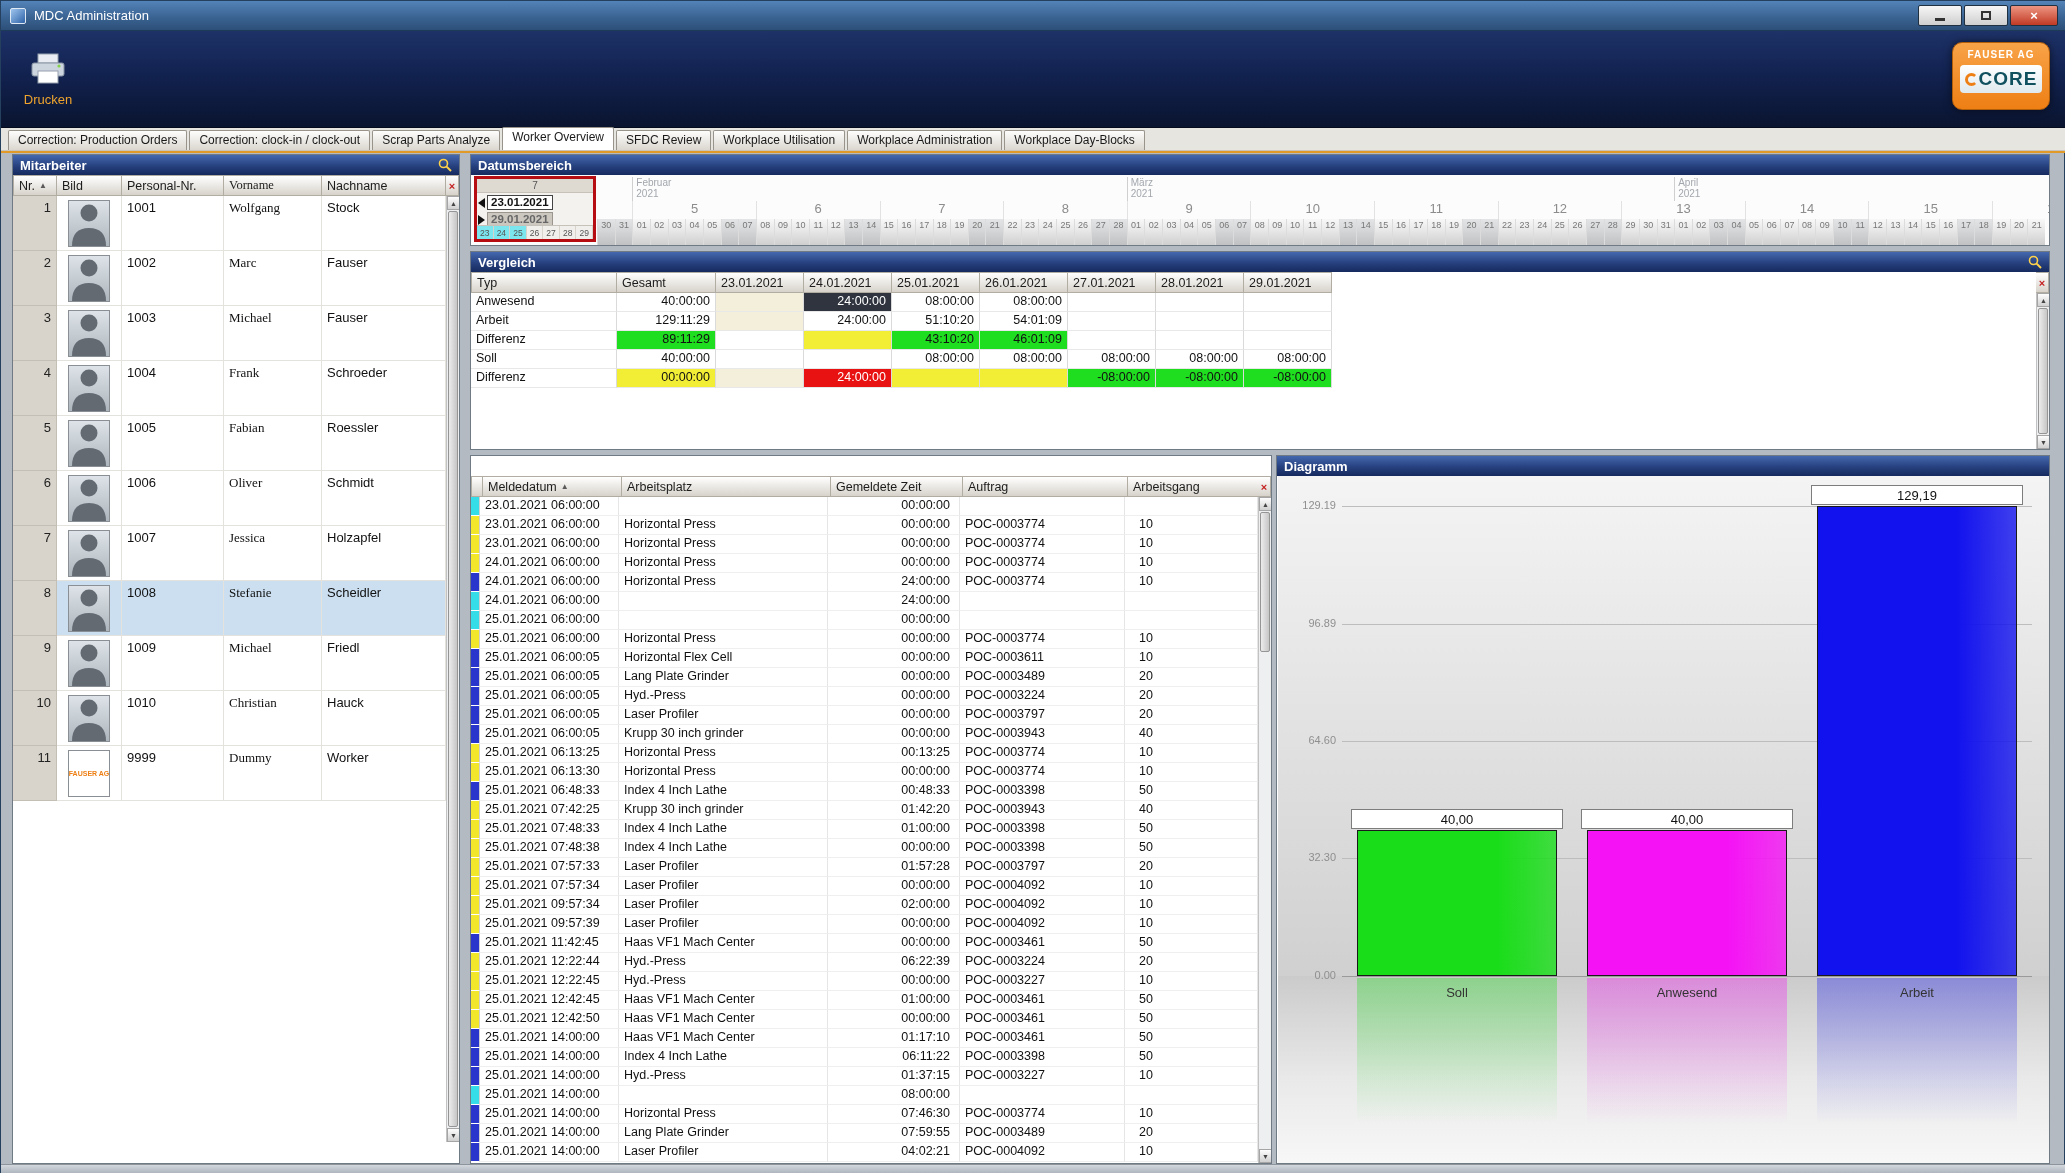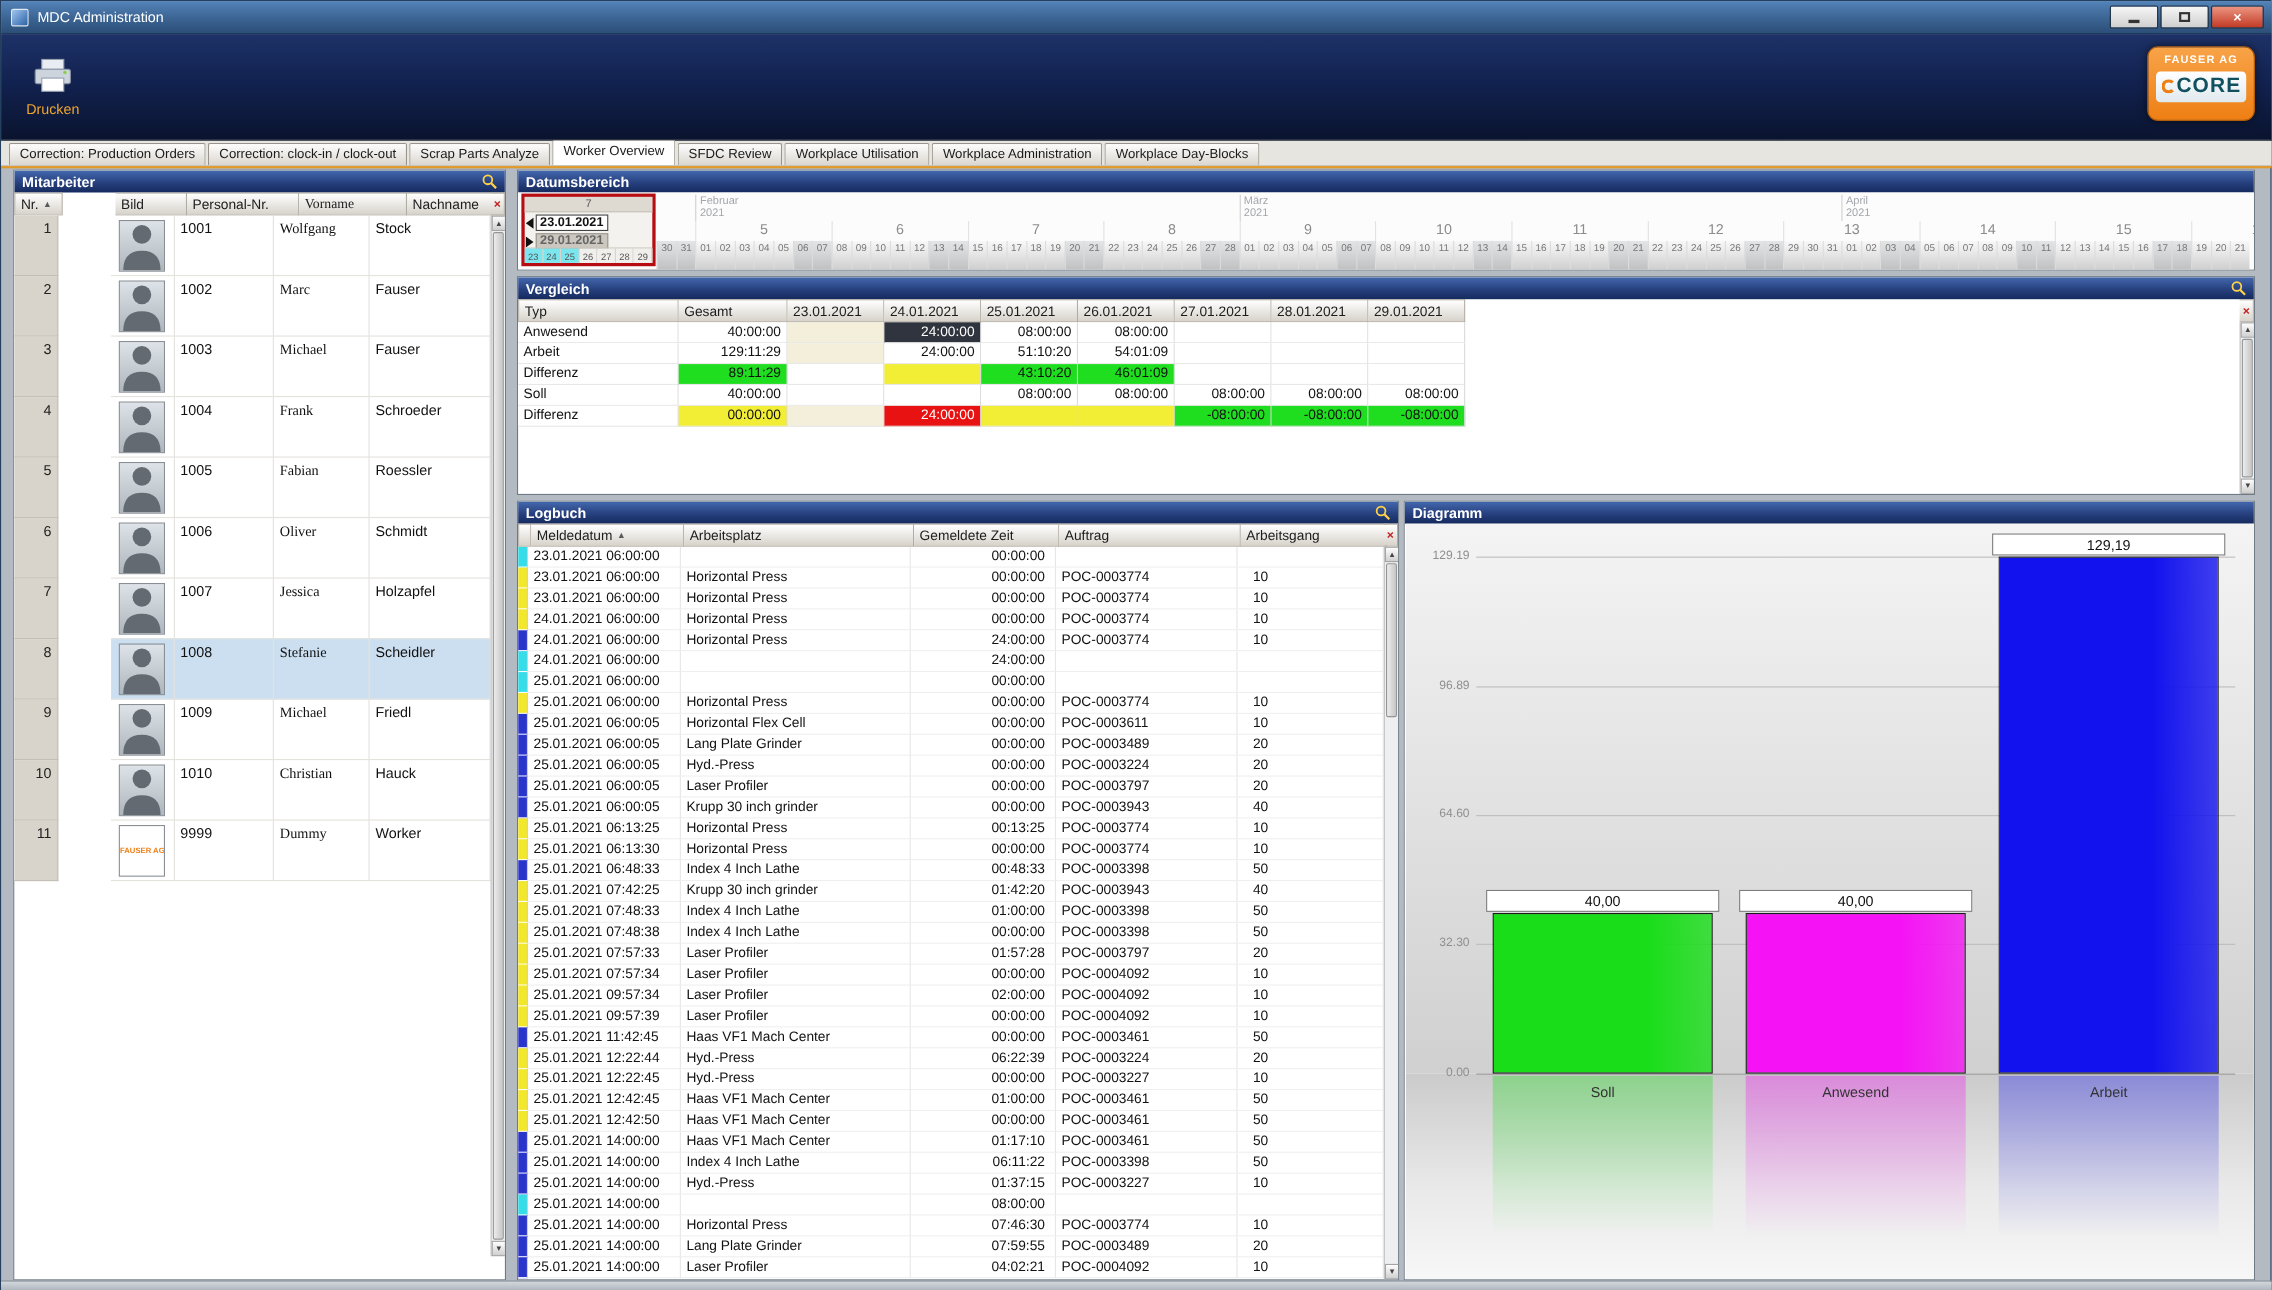--- a/index.html
+++ b/index.html
@@ -67,21 +67,21 @@
   .sb{position:absolute;width:13px;background:#edeff1;border-left:1px solid #c2c2c2;}
   .sb-btn{position:absolute;left:0;width:13px;height:14px;background:linear-gradient(#fdfdfd,#d0d0d0);
     border:1px solid #a5a5a5;font-size:7px;color:#444;display:flex;align-items:center;justify-content:center;}
   .sb-top{top:0;} .sb-bot{bottom:0;}
   .sb-thumb{position:absolute;left:1px;width:10px;background:linear-gradient(90deg,#ececec,#c6c6c6);
     border:1px solid #959595;border-radius:2px;}
 
   
   #p-mitarbeiter{left:11px;top:153px;width:448px;height:1010px;}
   #m-header{left:0;top:20px;}
-  .c-nr{width:44px;} .c-bild{width:65px;margin-left:48px;} .c-pnr{width:102px;} .c-vn{width:98px;font-family:Liberation Serif, serif;} .c-nn{width:124px;}
+  .c-nr{width:44px;} .c-bild{width:65px;} .c-pnr{width:102px;} .c-vn{width:98px;font-family:Liberation Serif, serif;} .c-nn{width:124px;}
   #m-x{left:433px;top:20px;}
   #m-rows{position:absolute;left:0;top:41px;width:433px;}
   .m-row{display:flex;height:55px;background:#fff;}
   .m-cell{border-right:1px solid #e4e2dd;border-bottom:1px solid #e4e2dd;font-size:13px;color:#111;
     padding:4px 5px;overflow:hidden;white-space:nowrap;}
   .m-nr{background:#d8d4cb;border-right:1px solid #c3bfb5;border-bottom:1px solid #c3bfb5;text-align:right;color:#222;}
   .m-row.selected .m-cell:not(.m-nr){background:#cbdff1;}
   .photo{width:42px;height:47px;margin:0 auto;background:linear-gradient(#dde3e8,#aeb6bd);
     border:1px solid #8a8f95;overflow:hidden;display:flex;align-items:flex-end;justify-content:center;}
   .photo-logo{background:#fff;align-items:center;}
@@ -601,28 +601,20 @@
         </div>
       </div>
     <div class="sb" id="v-sb">
       <div class="sb-btn sb-top">▲</div>
       <div class="sb-thumb" style="top:15px;bottom:15px;"></div>
       <div class="sb-btn sb-bot">▼</div>
     </div>
   </div>
 
   <div class="panel" id="p-logbuch">
-    <div class="panel-header">
-      <span>Logbuch</span>
-      <span class="spacer"></span>
-      <svg class="mag" width="14" height="14" viewBox="0 0 14 14">
-        <circle cx="5.5" cy="5.5" r="4" fill="none" stroke="#ffd24a" stroke-width="1.6"></circle>
-        <line x1="8.6" y1="8.6" x2="13" y2="13" stroke="#ffd24a" stroke-width="2"></line>
-      </svg>
-    </div>
     <div class="gh" id="l-header">
         <div class="gh-cell l-stripe-h first"></div>
         <div class="gh-cell l-meld">Meldedatum<span class="sort">▲</span></div>
         <div class="gh-cell l-arb">Arbeitsplatz</div>
         <div class="gh-cell l-zeit">Gemeldete Zeit</div>
         <div class="gh-cell l-auf">Auftrag</div>
         <div class="gh-cell l-gang">Arbeitsgang</div>
       </div>
     <div class="filter-x" id="l-x">×</div>
     <div id="l-rows">

